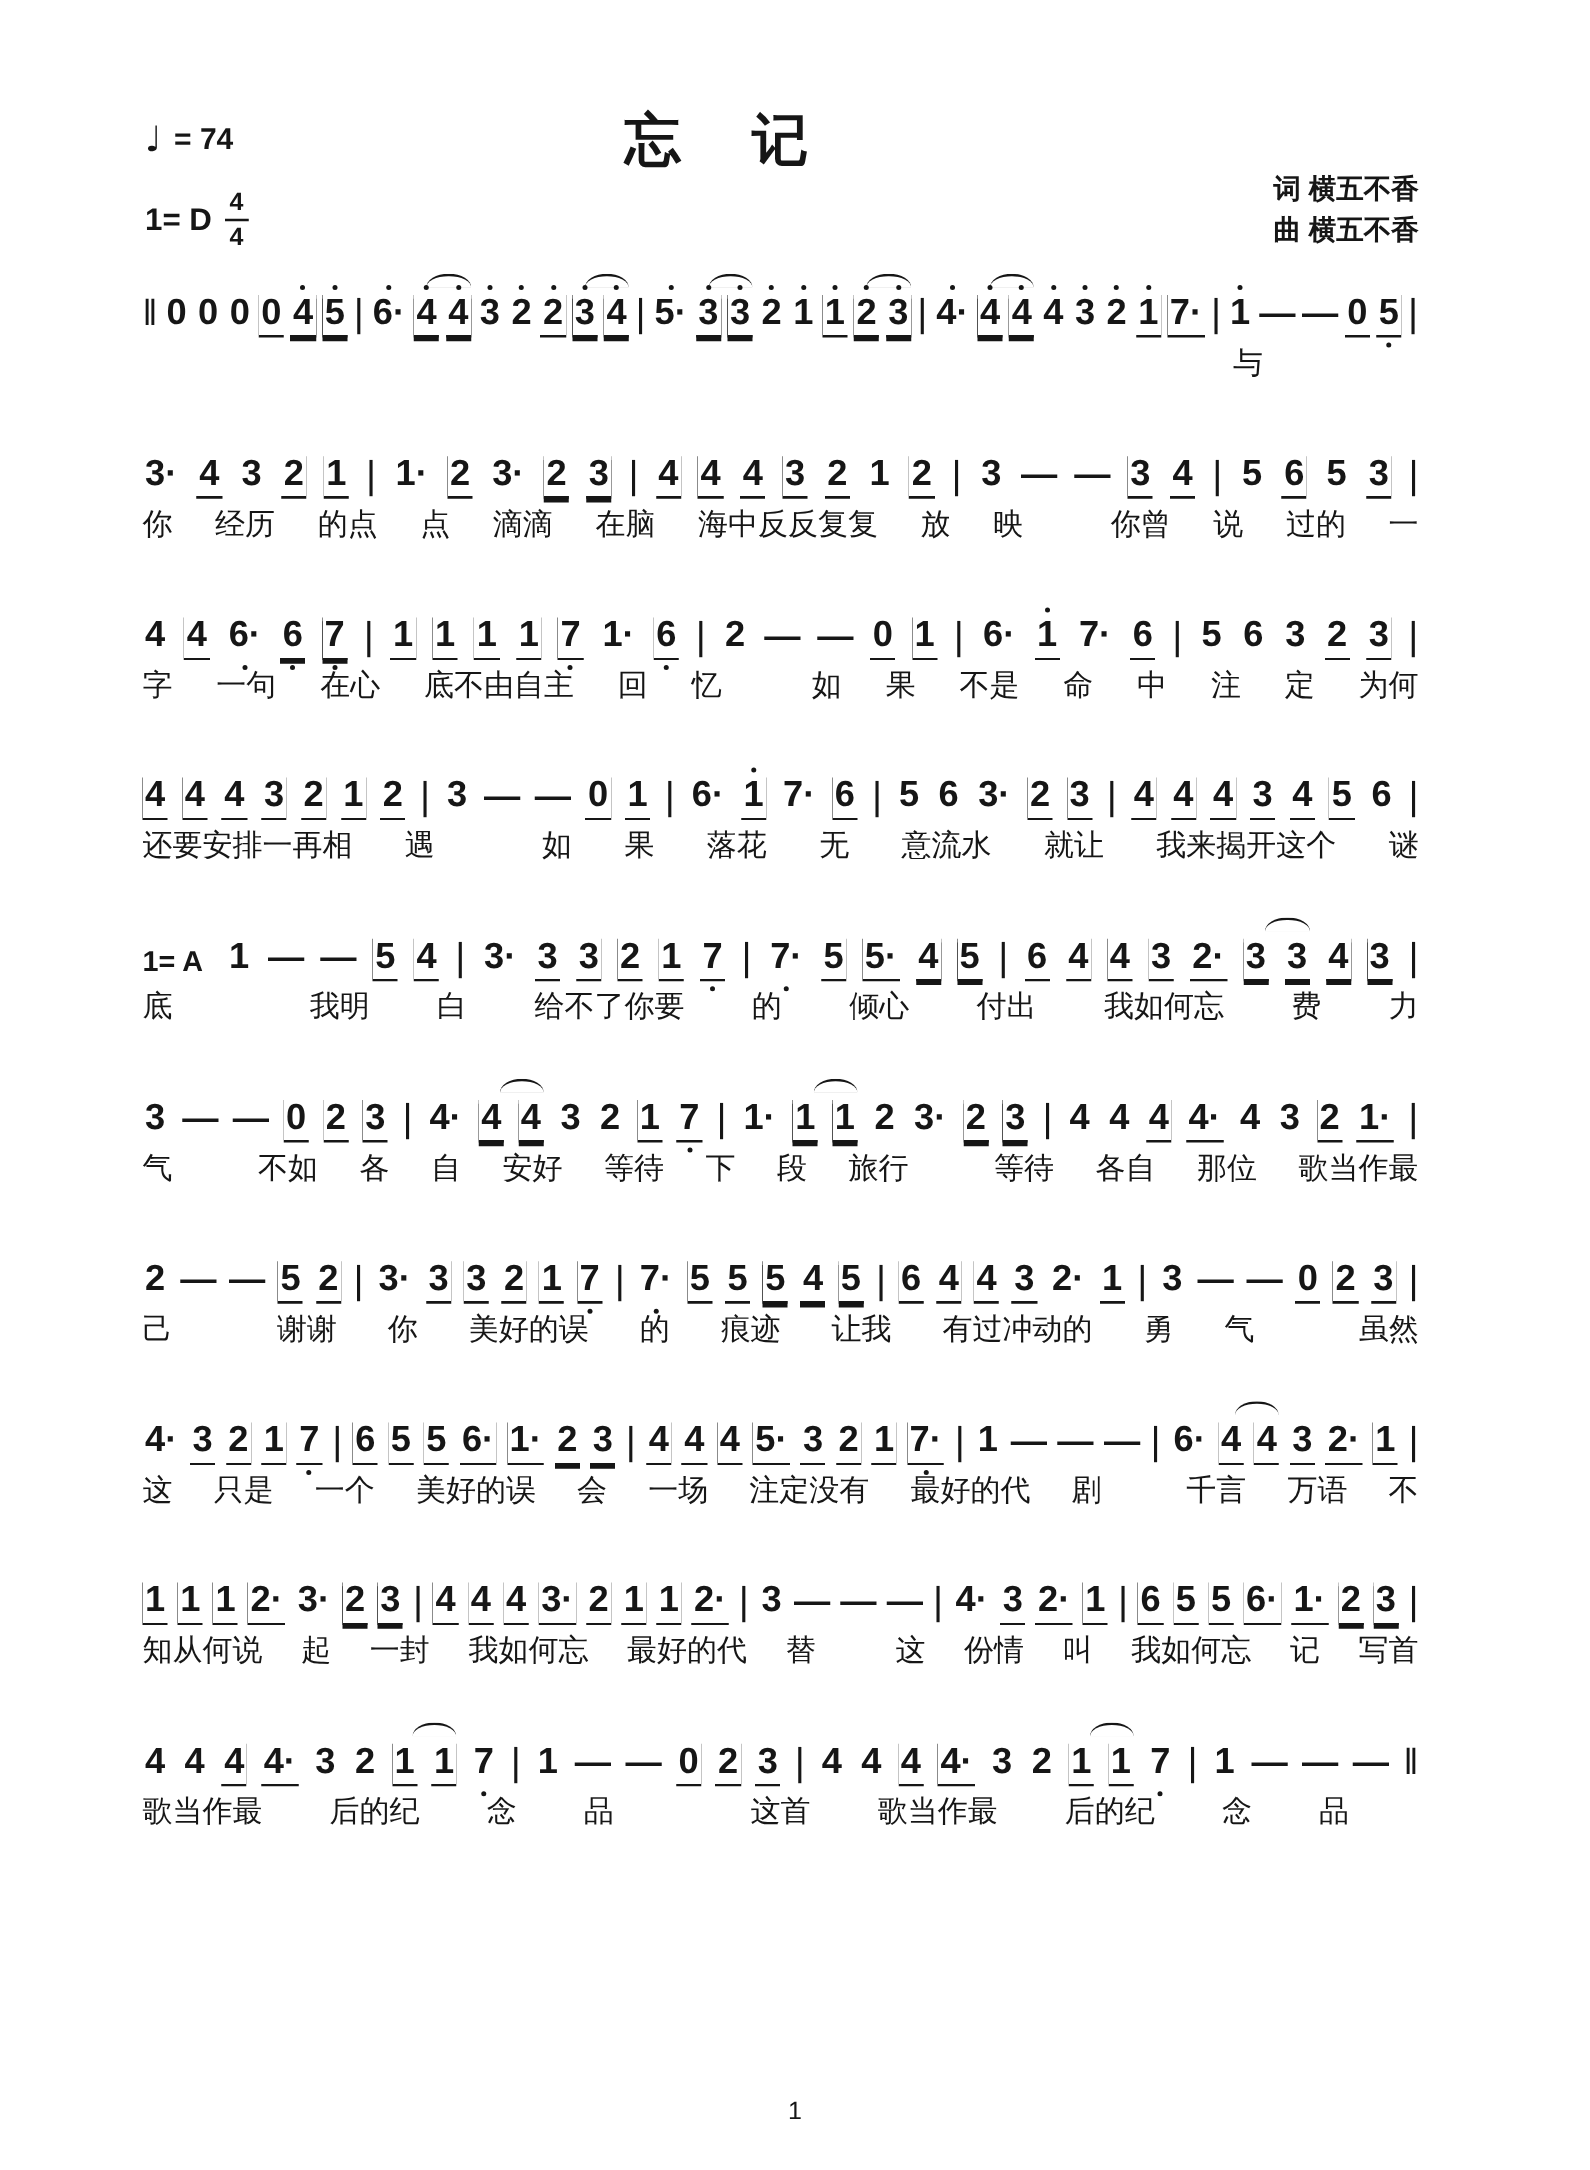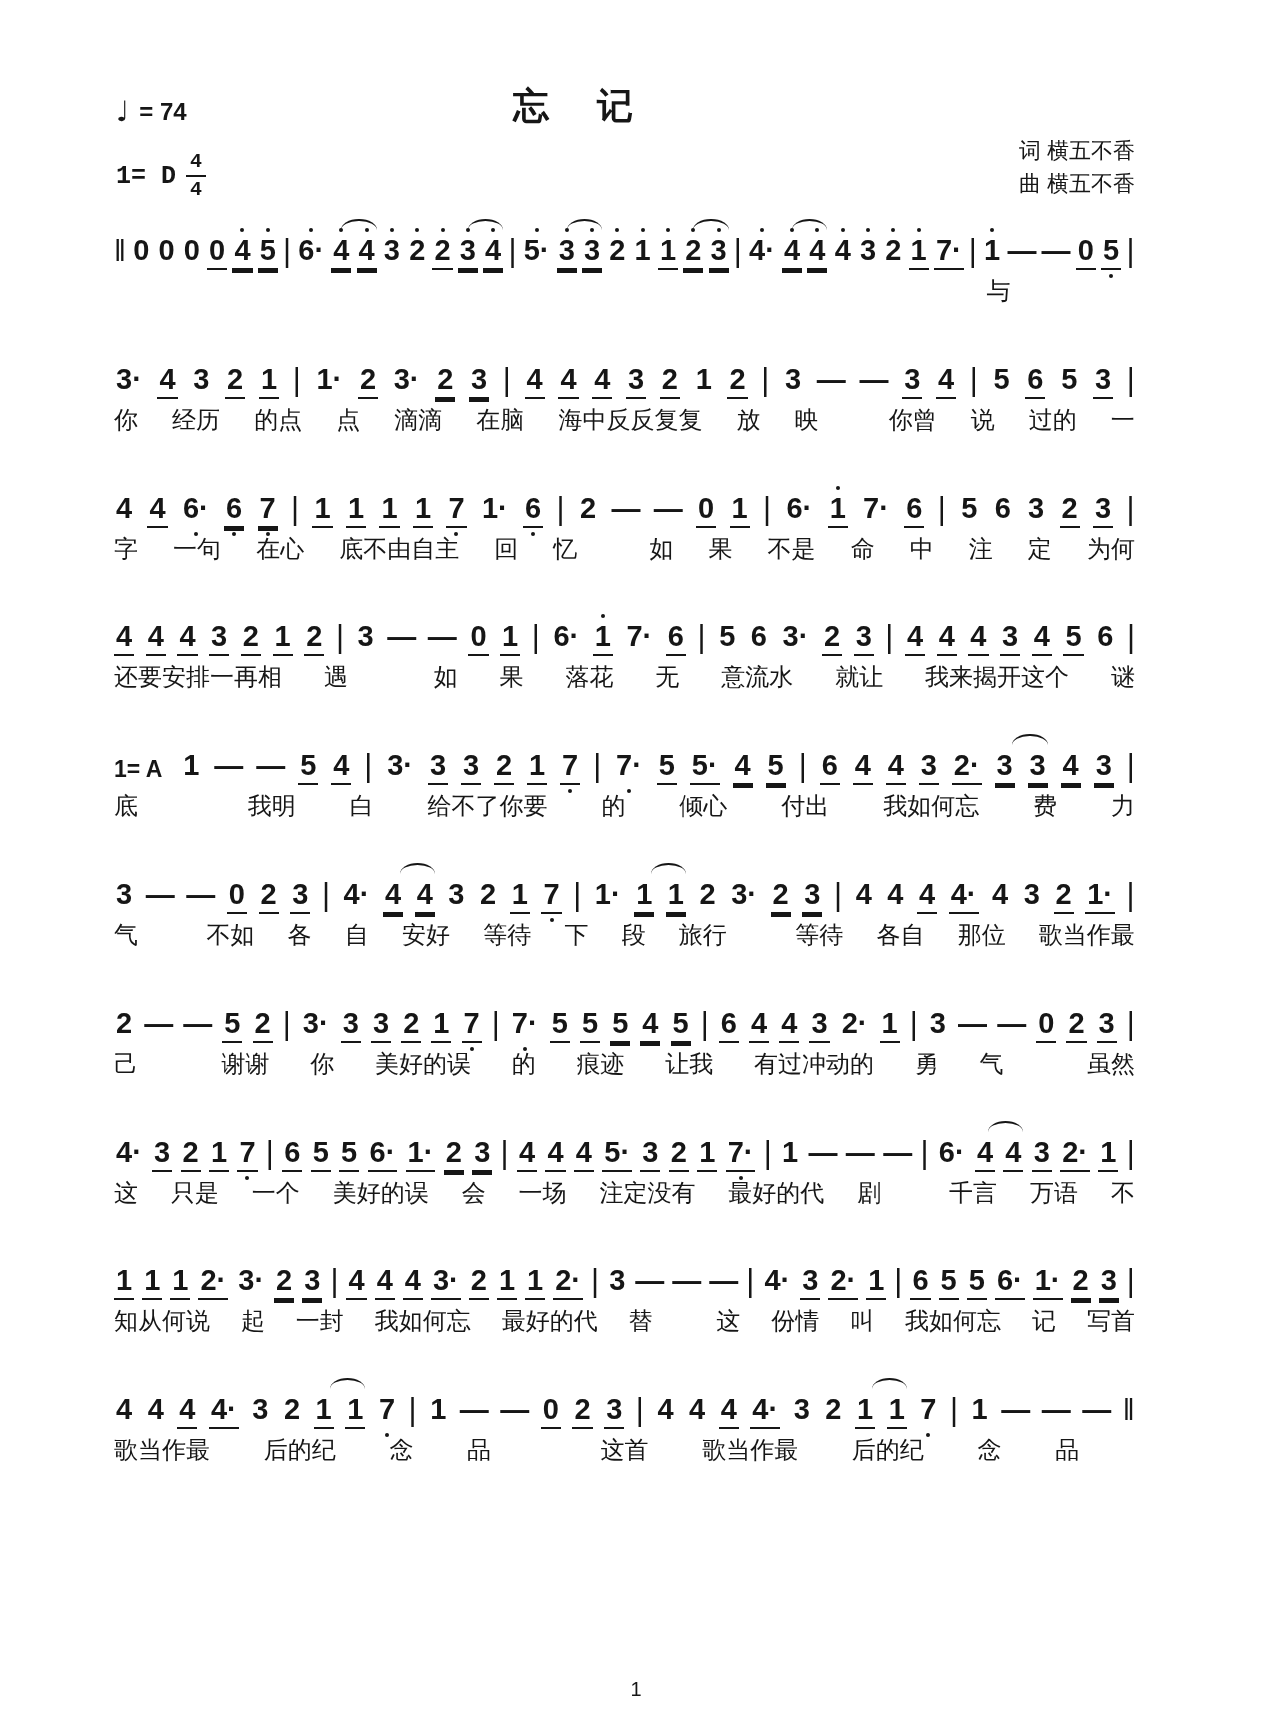--- a/index.html
+++ b/index.html
@@ -13,29 +13,29 @@
     overflow:hidden;
   }
   
   .tempo{
     position:absolute;left:116px;top:98px;
     font-size:24px;font-weight:bold;display:flex;align-items:center;gap:10px;
   }
   .tempo .qnote{font-family:"DejaVu Sans",sans-serif;font-size:28px;line-height:1;}
   .title{
     position:absolute;left:0;right:120px;top:82px;
-    text-align:center;font-size:36px;font-weight:bold;letter-spacing:6px;
+    text-align:center;font-size:45px;font-weight:bold;letter-spacing:6px;
   }
   .credits{
     position:absolute;right:137px;top:134px;
-    font-size:22px;font-weight:normal;line-height:1.5;
+    font-size:22px;font-weight:bold;line-height:1.5;
   }
   .keysig{
     position:absolute;left:116px;top:152px;
-    font-size:25px;font-weight:bold;display:flex;align-items:center;gap:10px;font-family:Liberation Mono, monospace;
+    font-size:25px;font-weight:bold;display:flex;align-items:center;gap:10px;
   }
   .timesig{display:inline-flex;flex-direction:column;align-items:center;line-height:1;font-size:20px;font-weight:bold;}
   .timesig .ts-top{border-bottom:2px solid #161616;padding:0 4px 3px;margin-bottom:3px;}
   
   .music{
     position:absolute;left:114px;right:137px;top:226px;
   }
   .system{margin-bottom:49px;}
   .notation-row{
     display:flex;justify-content:space-between;align-items:flex-end;

